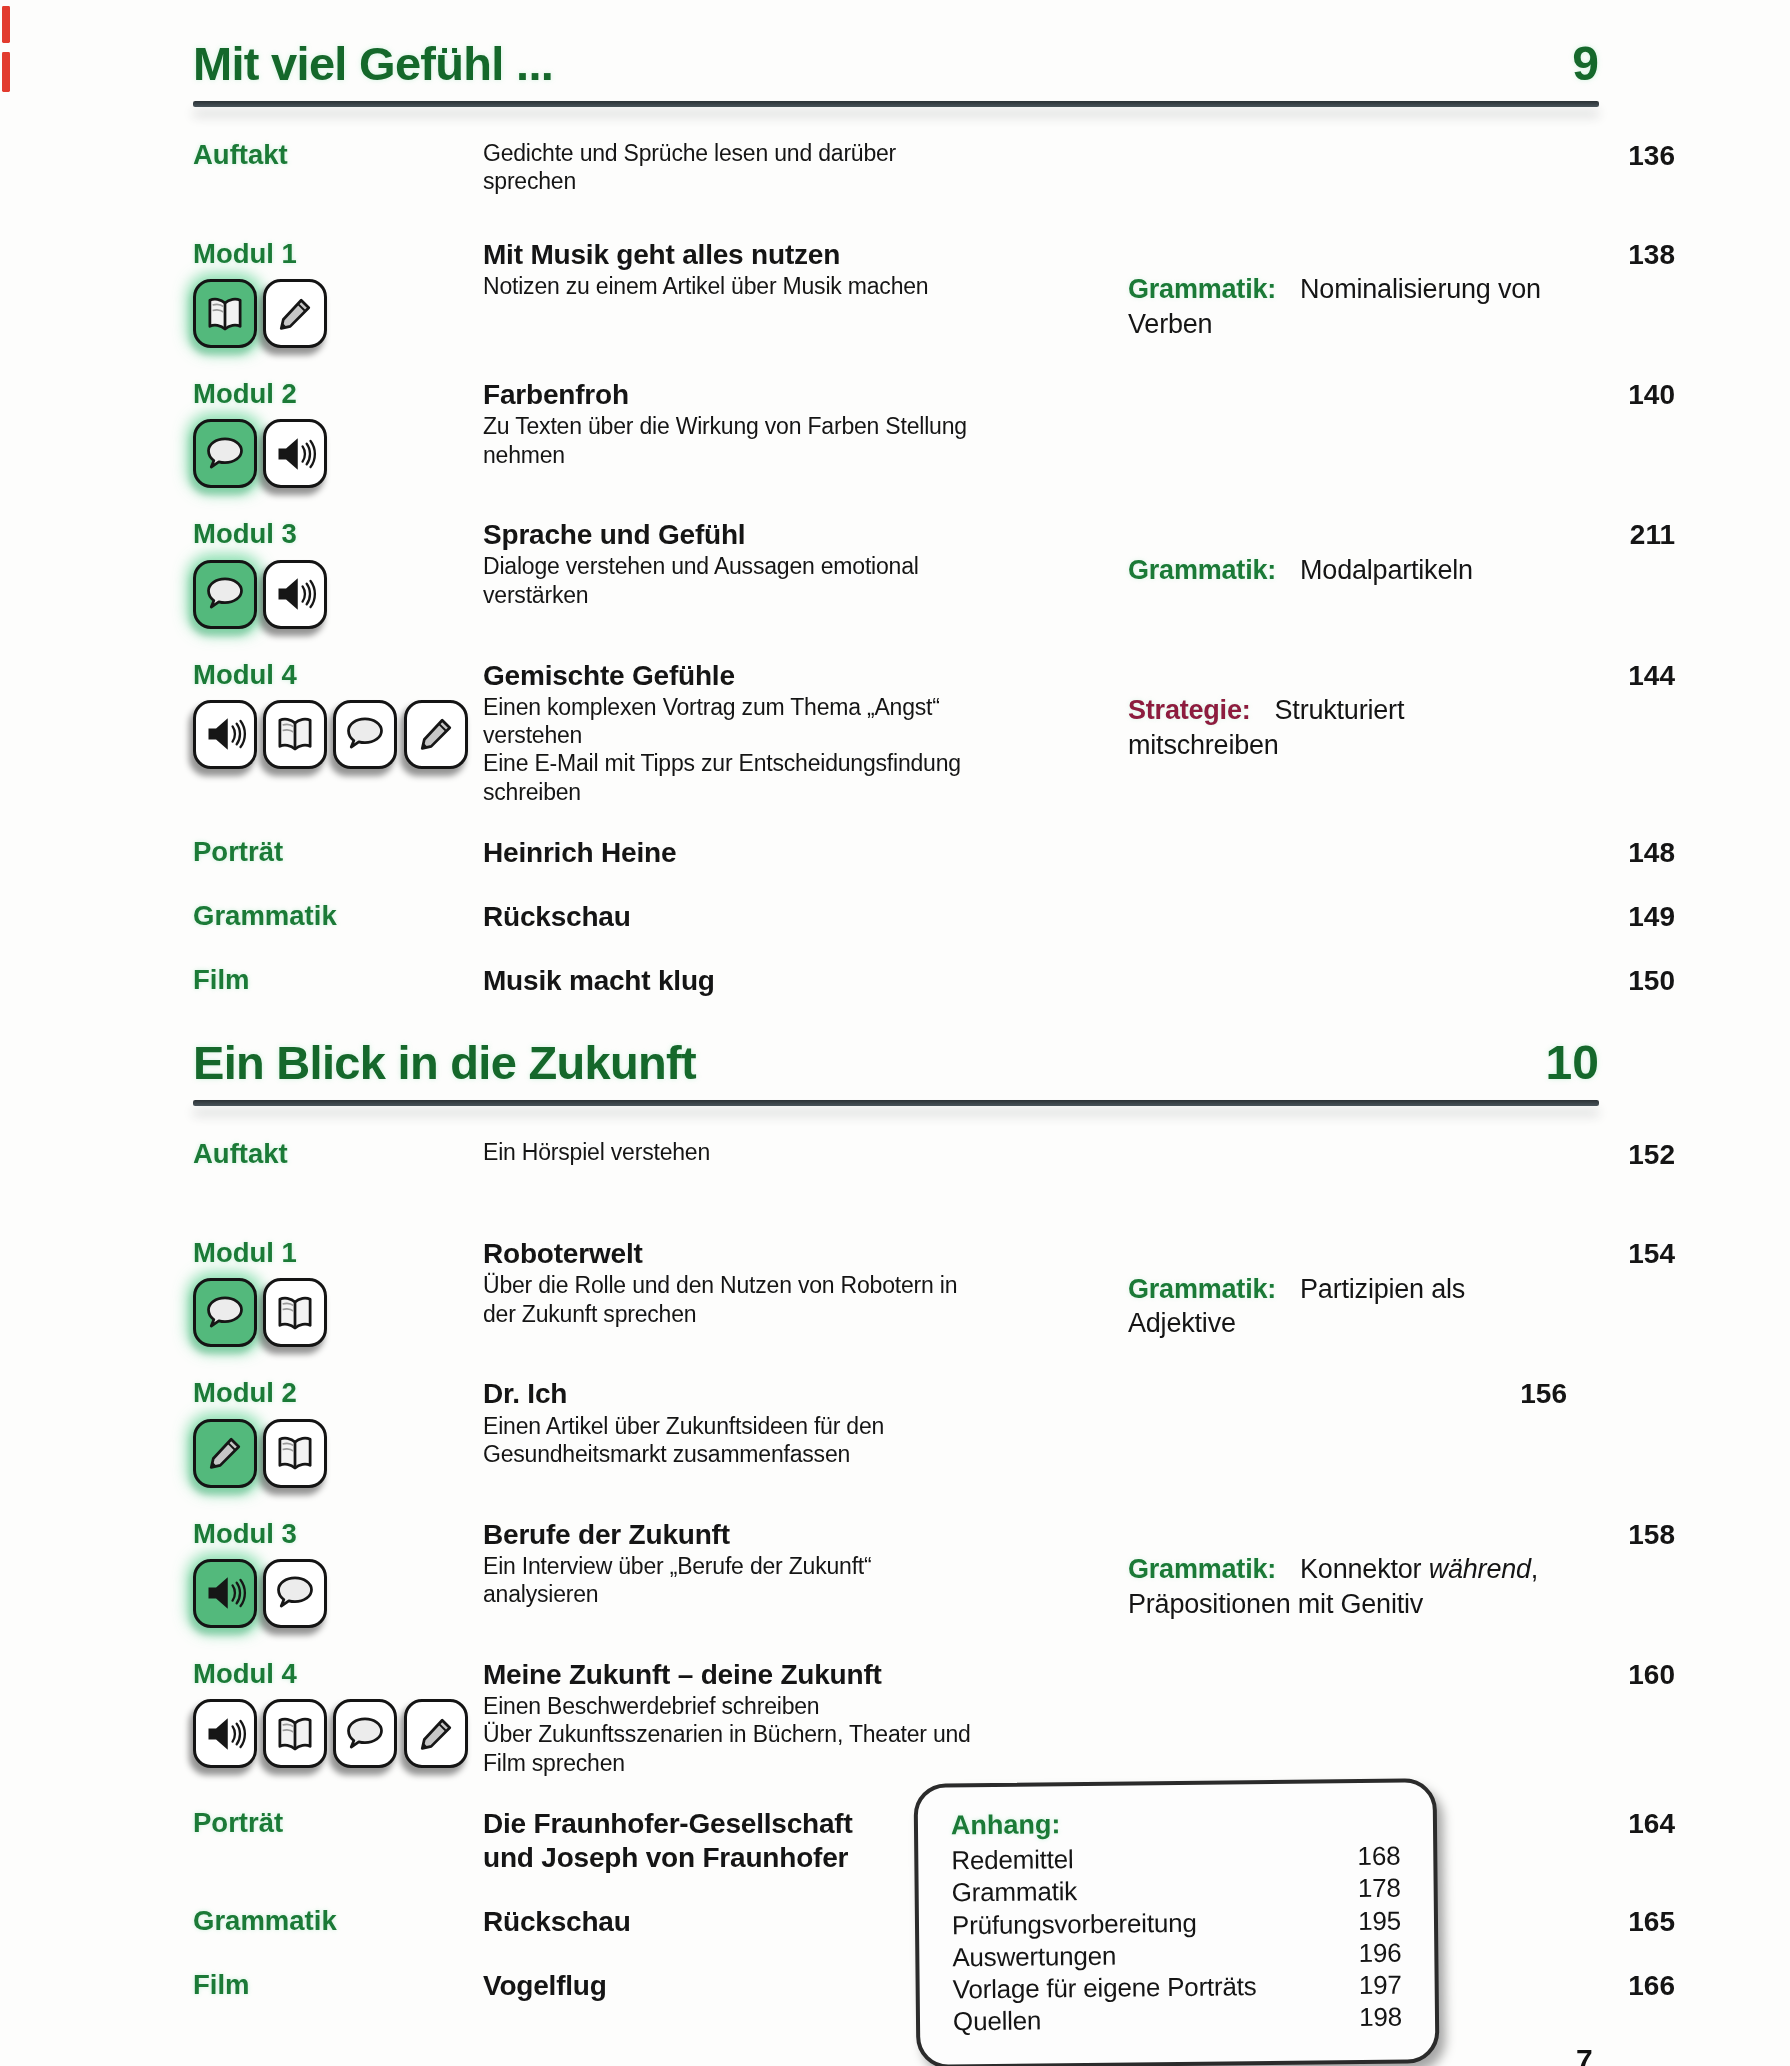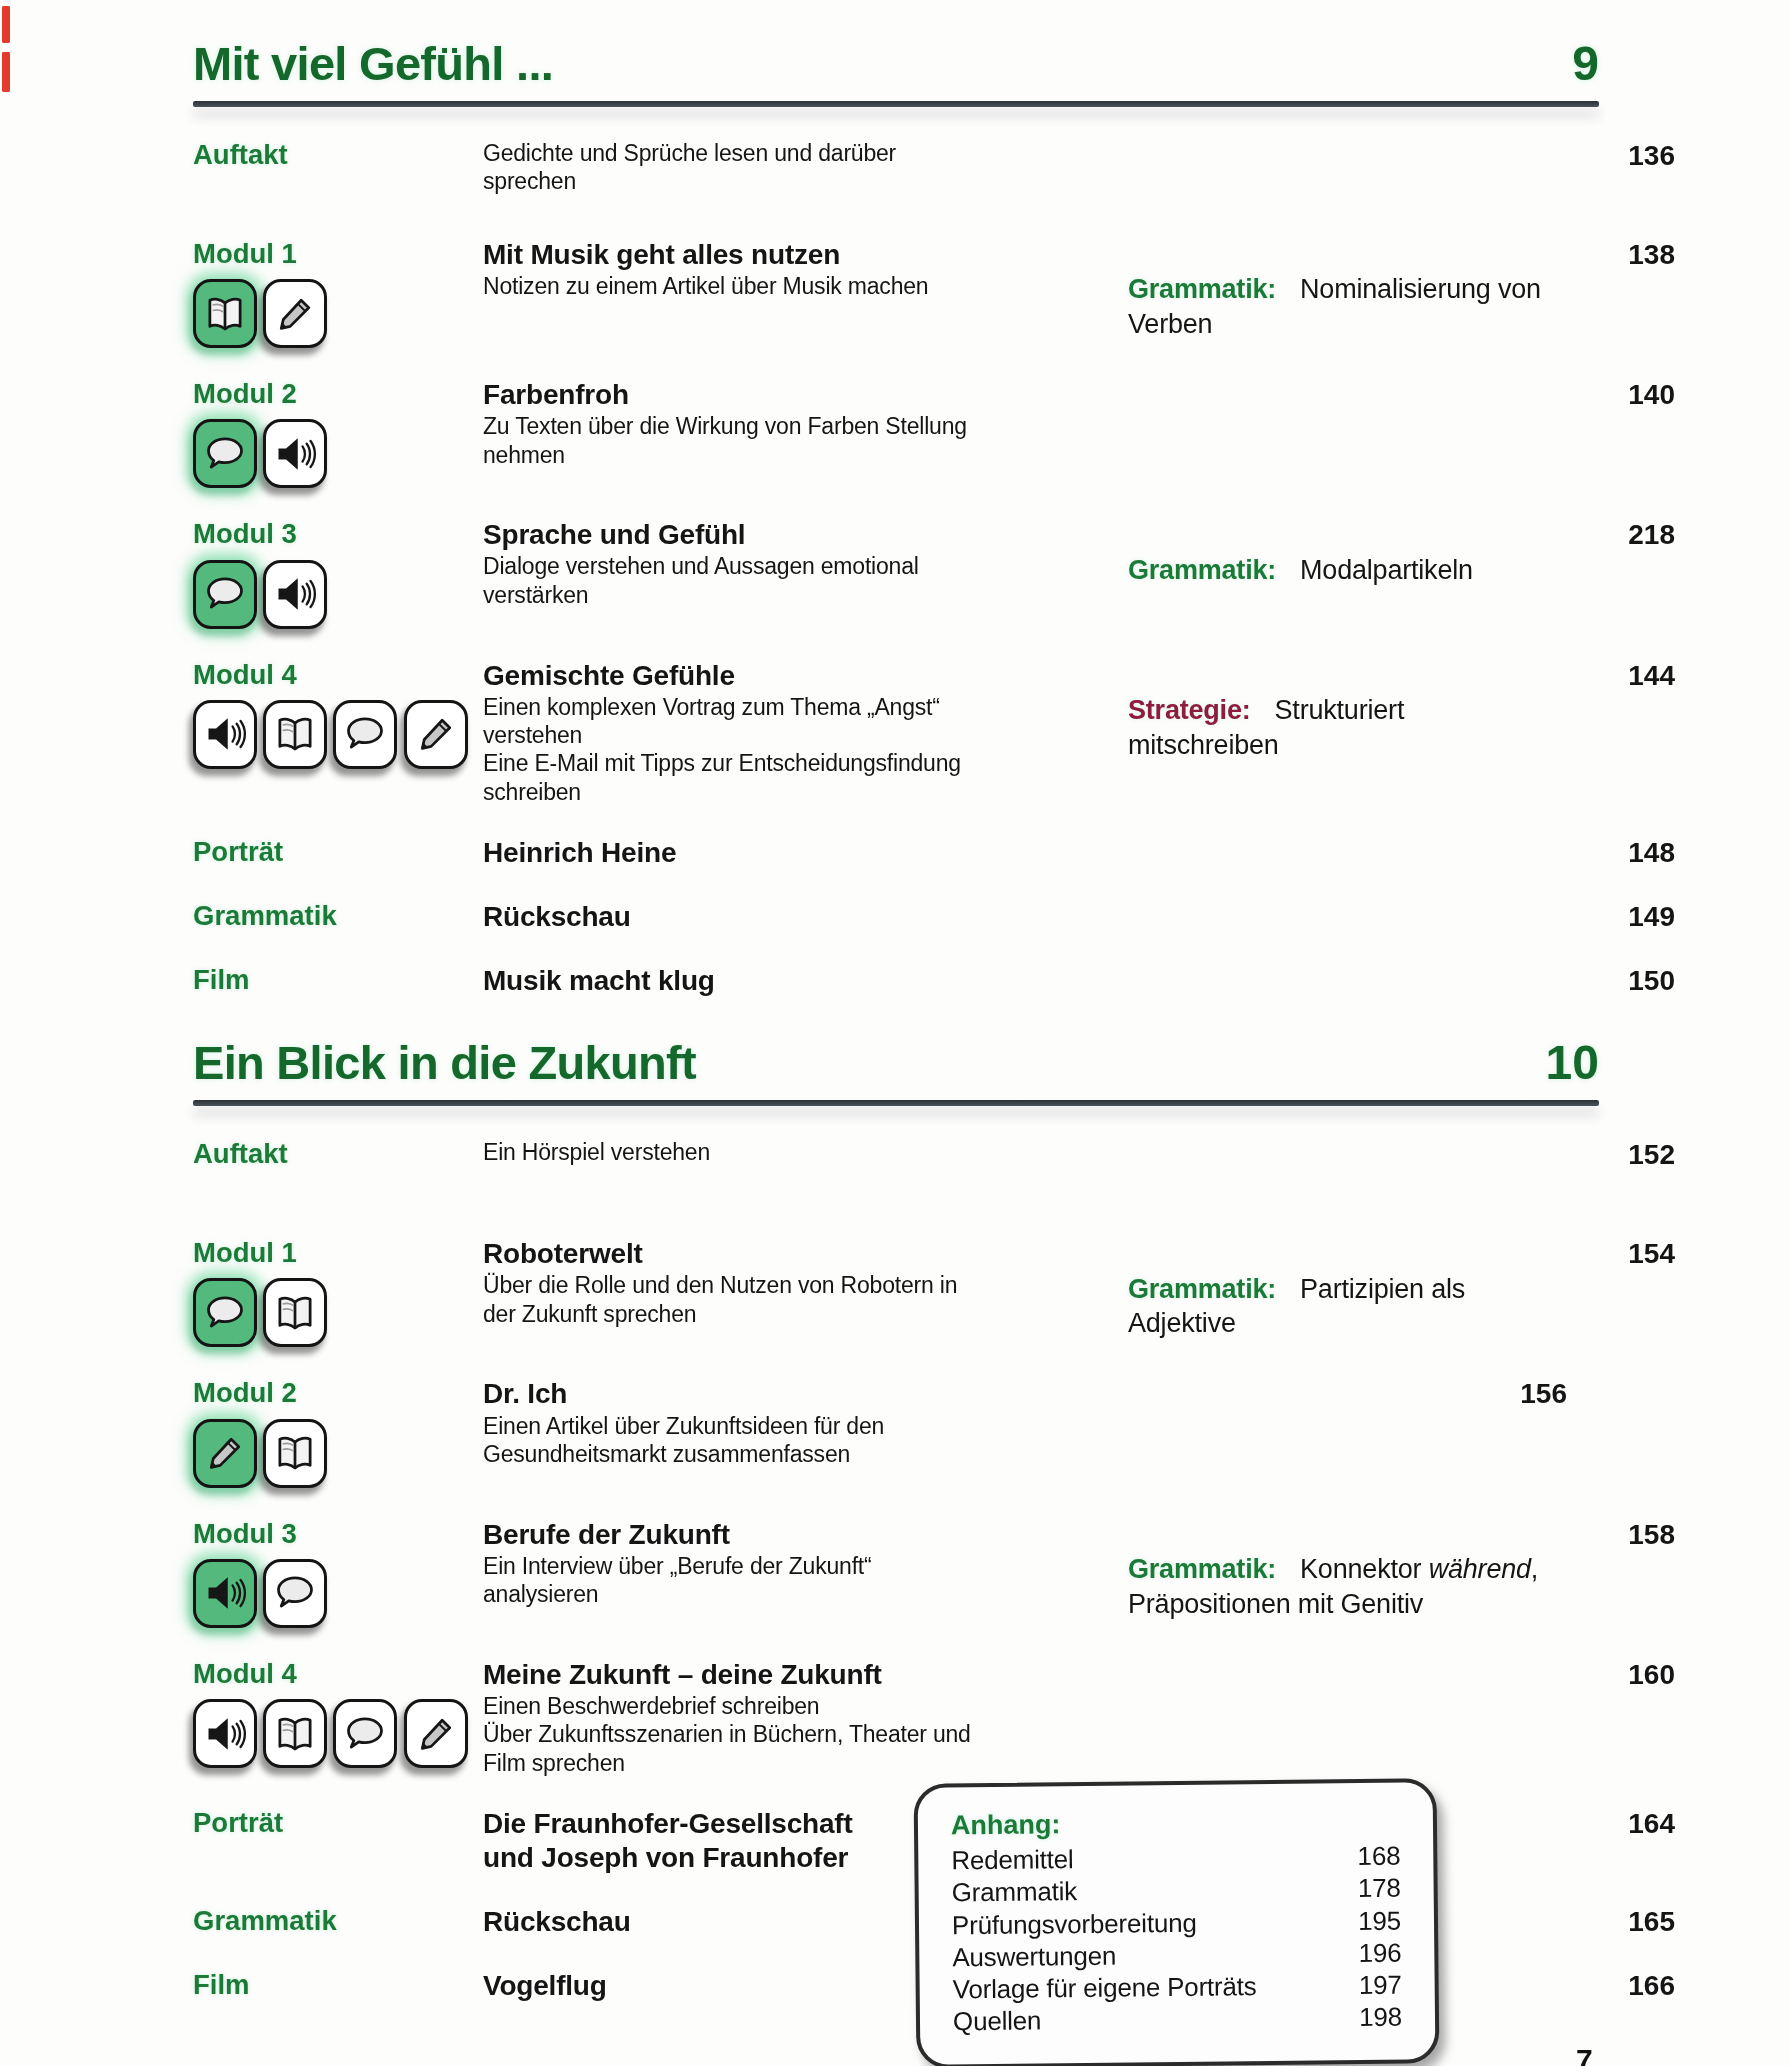--- a/index.html
+++ b/index.html
@@ -204,21 +204,21 @@
               </div>
           </div>
           <div class="col-main">
             <div class="row-title">Sprache und Gefühl</div>
             <div class="row-desc">Dialoge verstehen und Aussagen emotional
 verstärken</div>
           </div>
           <div class="col-note">
             <span class="note-label" style="color:#1b7a37">Grammatik:</span><span>Modalpartikeln</span>
           </div>
-          <div class="col-page">218</div>
+          <div class="col-page">211</div>
         </div>
 
         <div class="row">
           <div class="col-label">
             <div class="row-label">Modul 4</div>
             <div class="icons">
                 <span class="icon">
                   <svg viewBox="0 0 32 32">
                     <path d="M4 12h5.5l8.5-7.5v23L9.5 20H4z" fill="#161616"></path>
                     <path d="M21.5 10.5c2.3 3.2 2.3 7.8 0 11M24.5 8.5c3.2 4.3 3.2 10.7 0 15M27.3 6.5c4.2 5.4 4.2 13.6 0 19" fill="none" stroke="#161616" stroke-width="1.7" stroke-linecap="round"></path>

